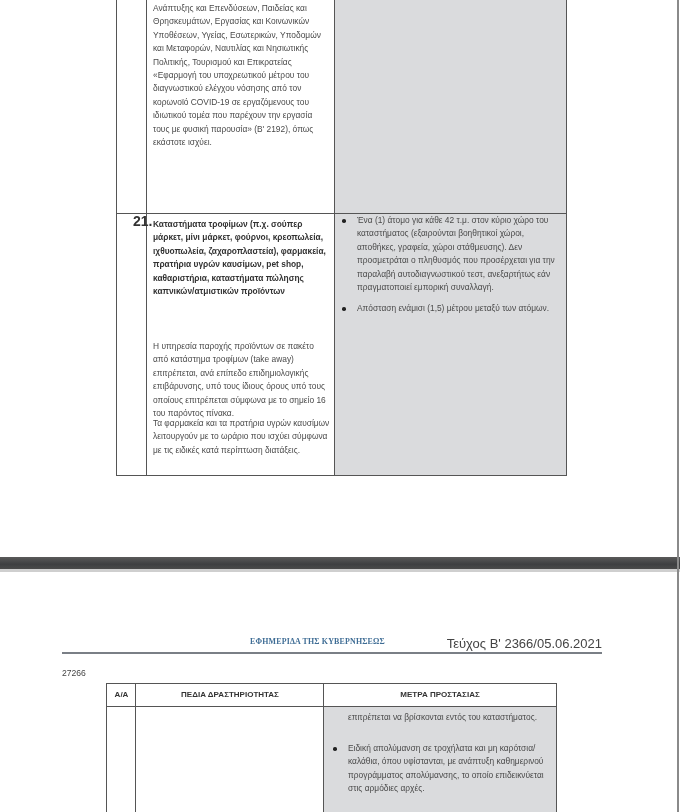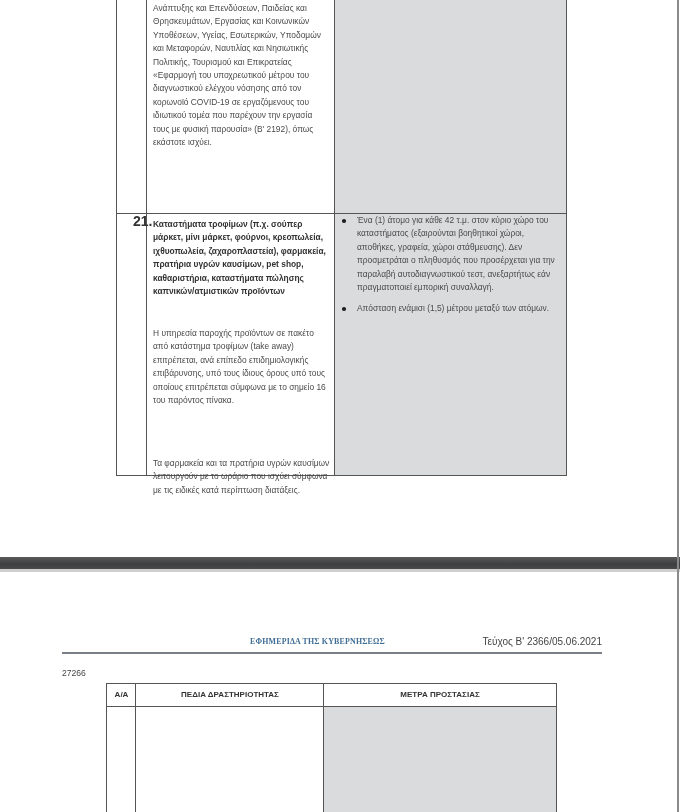--- a/index.html
+++ b/index.html
@@ -22,39 +22,39 @@
     .col-field { position: absolute; left: 30px; top: 0; width: 188px; height: 100%; border-right: 1px solid #555; box-sizing: border-box; }
     .col-measures { position: absolute; left: 218px; top: 0; width: 231px; height: 100%; background: #dadbdd; }
     .row-divider { position: absolute; left: 0; top: 217px; width: 100%; height: 1px; background: #555; z-index: 2; }
 
     .txt { font-size: 8.4px; line-height: 13.4px; color: #4a4a4a; }
     .prev-field-text {
       position: absolute; left: 36px; top: 6px; width: 176px;
     }
     .row-num { position: absolute; left: 6px; top: 217px; font-weight: bold; font-size: 14px; color: #333; margin-left: 10px; }
     .row-title { position: absolute; left: 36px; top: 222px; width: 178px; font-weight: bold; color: #333; }
-    .row-p1 { position: absolute; left: 36px; top: 331px; width: 178px; }
-    .row-p2 { position: absolute; left: 36px; top: 421px; width: 178px; margin-top: 40px; }
+    .row-p1 { position: absolute; left: 36px; top: 344px; width: 178px; }
+    .row-p2 { position: absolute; left: 36px; top: 421px; width: 178px; }
 
     .bullets { position: absolute; left: 222px; top: 218px; width: 222px; margin: 0; padding: 0; list-style: none; }
     .bullets li { position: relative; padding-left: 18px; margin-bottom: 8px; }
     .bullets li .dot { position: absolute; left: 3px; top: 5px; width: 3.5px; height: 3.5px; background: #222; border-radius: 50%; }
 
     
     .page-break-bar {
       position: absolute; left: 0; top: 557px; width: 680px; height: 12px;
       background: linear-gradient(#5a5a5a, #3e3f41 60%, #4a4a4a);
     }
     .page-break-shadow { position: absolute; left: 0; top: 569px; width: 680px; height: 3px; background: #cfcfcf; }
 
     
     .gazette-header { position: absolute; left: 62px; top: 632px; width: 540px; height: 20px; }
     .gz-page { position: absolute; left: 0; top: 4px; font-size: 8.6px; color: #444; margin-top: 32px; }
     .gz-title { position: absolute; left: 188px; top: 4px; font-family: "Liberation Serif", serif; font-weight: bold; font-size: 8.6px; color: #3f6d95; letter-spacing: 0.2px; transform: scaleX(0.92); transform-origin: left; }
-    .gz-issue { position: absolute; right: 0; top: 4px; font-size: 10px; color: #444; }
+    .gz-issue { position: absolute; right: 0; top: 4px; font-size: 13px; color: #444; }
     .gz-rule { position: absolute; left: 62px; top: 652px; width: 540px; height: 2px; background: #7a7f86; }
 
     
     .tbl-bottom {
       position: absolute; left: 106px; top: 683px; width: 451px; height: 140px;
       border: 1px solid #555; box-sizing: border-box;
     }
     .b-col-aa { position: absolute; left: 0; top: 0; width: 29px; height: 100%; border-right: 1px solid #555; box-sizing: border-box; }
     .b-col-field { position: absolute; left: 29px; top: 0; width: 188px; height: 100%; border-right: 1px solid #555; box-sizing: border-box; }
     .b-col-measures-bg { position: absolute; left: 217px; top: 23px; width: 232px; height: 120px; background: #dadbdd; }
@@ -104,13 +104,17 @@
 <div class="tbl-bottom">
   <div class="b-col-measures-bg"></div>
   <div class="b-col-aa"></div>
   <div class="b-col-field"></div>
   <div class="b-header-rule"></div>
 
   <div class="th th-aa">Α/Α</div>
   <div class="th th-field">ΠΕΔΙΑ ΔΡΑΣΤΗΡΙΟΤΗΤΑΣ</div>
   <div class="th th-measures">ΜΕΤΡΑ ΠΡΟΣΤΑΣΙΑΣ</div>
 
+  <div class="txt b-cont">επιτρέπεται να βρίσκονται εντός του καταστήματος.</div>
+  <ul class="txt b-bullets">
+    <li><span class="dot"></span><span>Ειδική απολύμανση σε τροχήλατα και μη καρότσια/καλάθια, όπου υφίστανται, με ανάπτυξη καθημερινού προγράμματος απολύμανσης, το οποίο επιδεικνύεται στις αρμόδιες αρχές.</span></li>
+  </ul>
 </div>
 
 </body></html>

